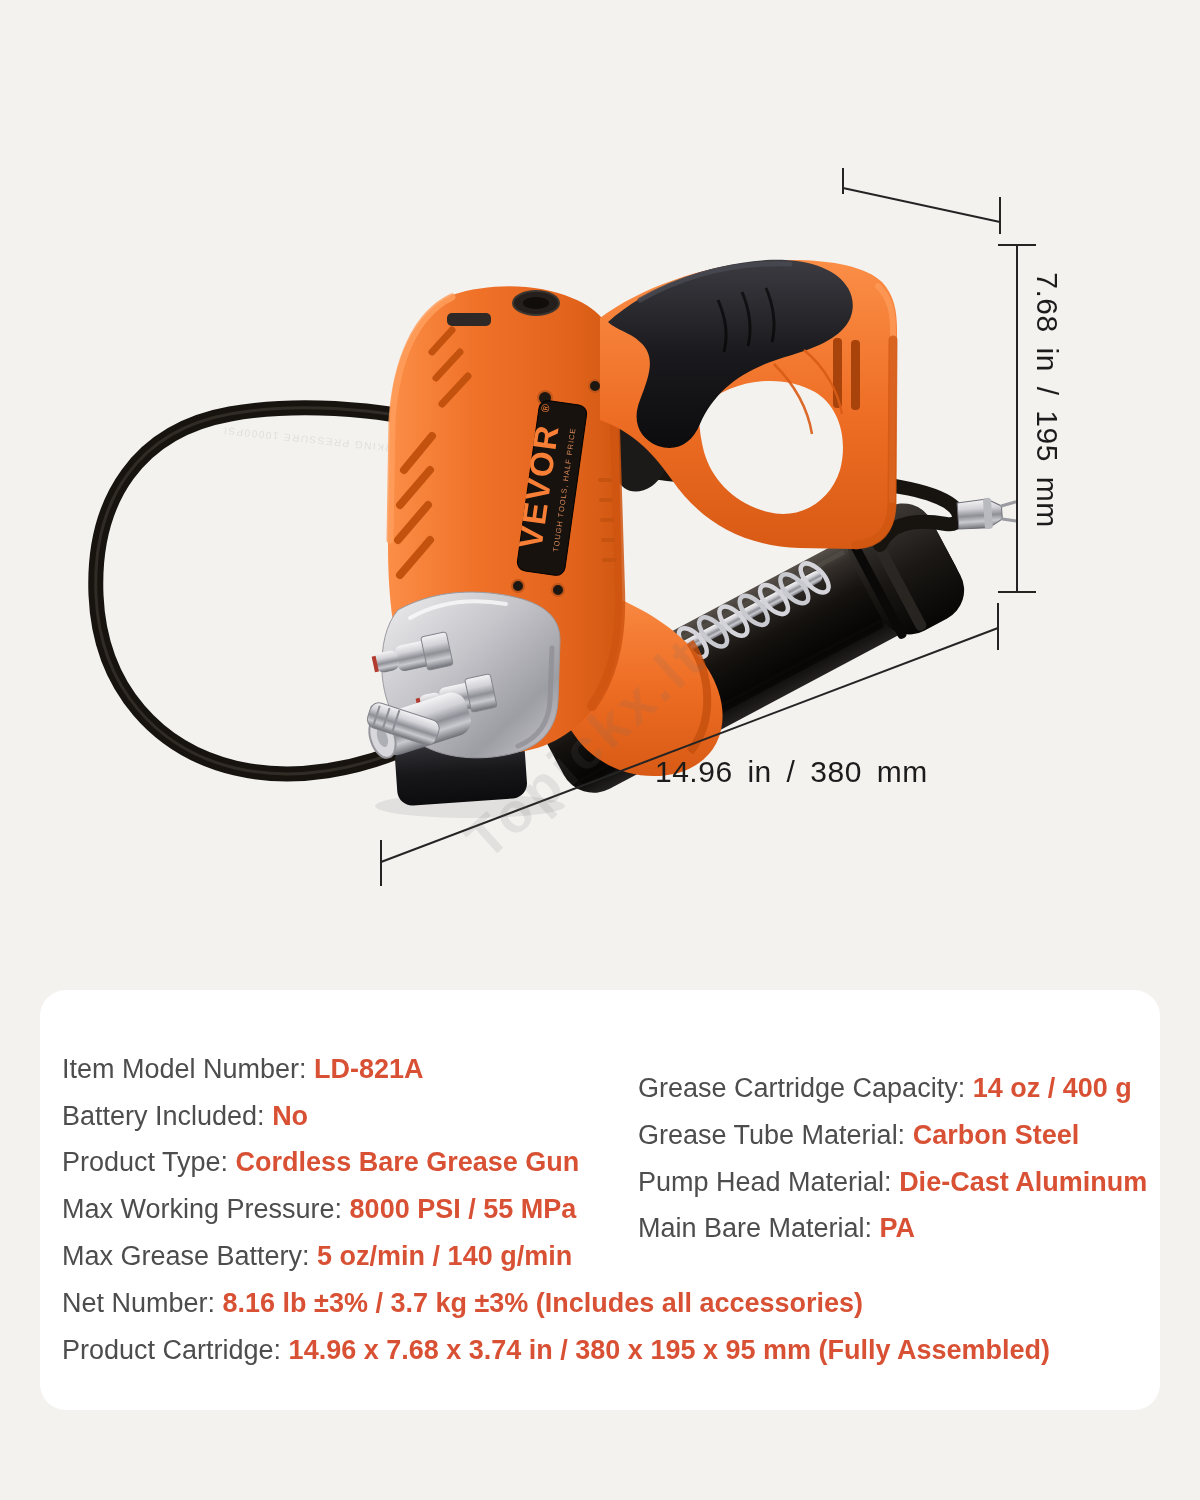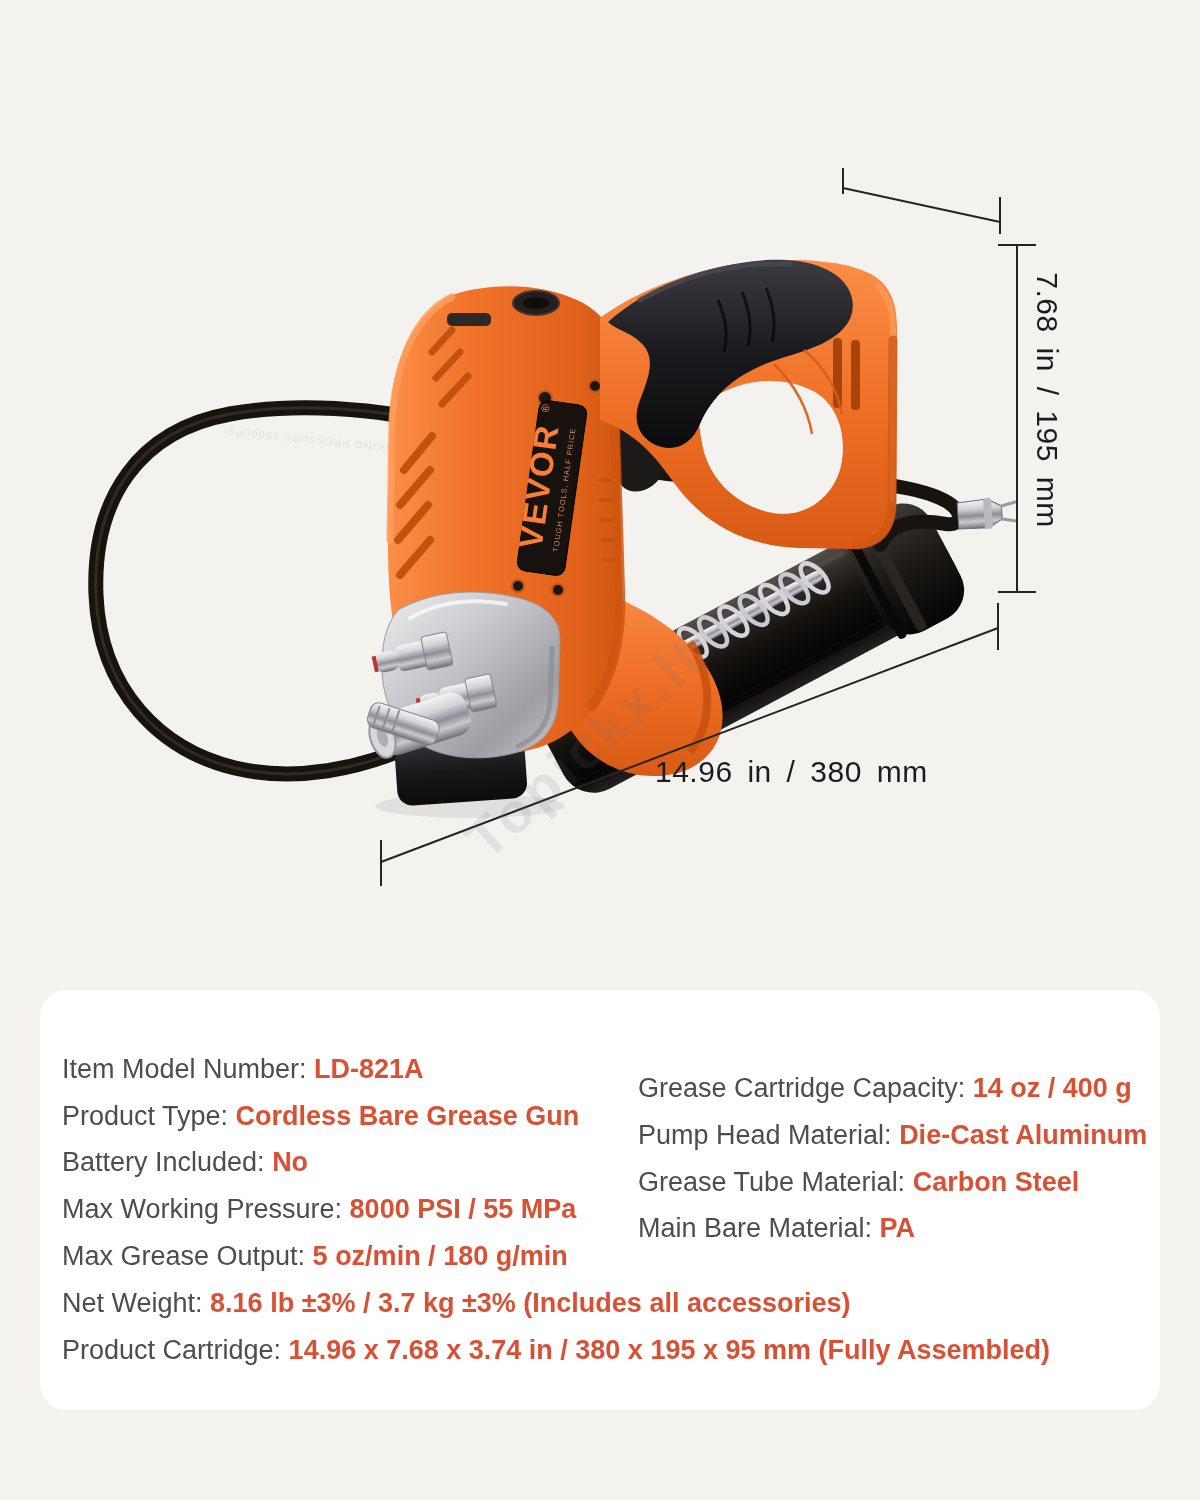--- a/index.html
+++ b/index.html
@@ -269,54 +269,54 @@
       <span class="c1">
         <span class="lbl">Item Model Number: </span><span class="val">LD-821A</span>
       </span>
       <span class="c2">
         <span class="lbl">Grease Cartridge Capacity: </span><span class="val">14 oz / 400 g</span>
       </span>
     </div>
 
     <div class="spec-row">
       <span class="c1">
+        <span class="lbl">Battery Included: </span><span class="val">No</span>
+      </span>
+      <span class="c2">
+        <span class="lbl">Grease Tube Material: </span><span class="val">Carbon Steel</span>
+      </span>
+    </div>
+
+    <div class="spec-row">
+      <span class="c1">
         <span class="lbl">Product Type: </span><span class="val">Cordless Bare Grease Gun</span>
       </span>
       <span class="c2">
         <span class="lbl">Pump Head Material: </span><span class="val">Die-Cast Aluminum</span>
       </span>
     </div>
 
     <div class="spec-row">
       <span class="c1">
-        <span class="lbl">Battery Included: </span><span class="val">No</span>
-      </span>
-      <span class="c2">
-        <span class="lbl">Grease Tube Material: </span><span class="val">Carbon Steel</span>
-      </span>
-    </div>
-
-    <div class="spec-row">
-      <span class="c1">
         <span class="lbl">Max Working Pressure: </span><span class="val">8000 PSI / 55 MPa</span>
       </span>
       <span class="c2">
         <span class="lbl">Main Bare Material: </span><span class="val">PA</span>
       </span>
     </div>
 
     <div class="spec-row">
       <span class="cfull">
-        <span class="lbl">Max Grease Output: </span><span class="val">5 oz/min / 180 g/min</span>
+        <span class="lbl">Max Grease Battery: </span><span class="val">5 oz/min / 140 g/min</span>
       </span>
     </div>
 
     <div class="spec-row">
       <span class="cfull">
-        <span class="lbl">Net Weight: </span><span class="val">8.16 lb ±3% / 3.7 kg ±3% (Includes all accessories)</span>
+        <span class="lbl">Net Number: </span><span class="val">8.16 lb ±3% / 3.7 kg ±3% (Includes all accessories)</span>
       </span>
     </div>
 
     <div class="spec-row">
       <span class="cfull">
         <span class="lbl">Product Cartridge: </span><span class="val">14.96 x 7.68 x 3.74 in / 380 x 195 x 95 mm (Fully Assembled)</span>
       </span>
     </div>
 
   </div>

